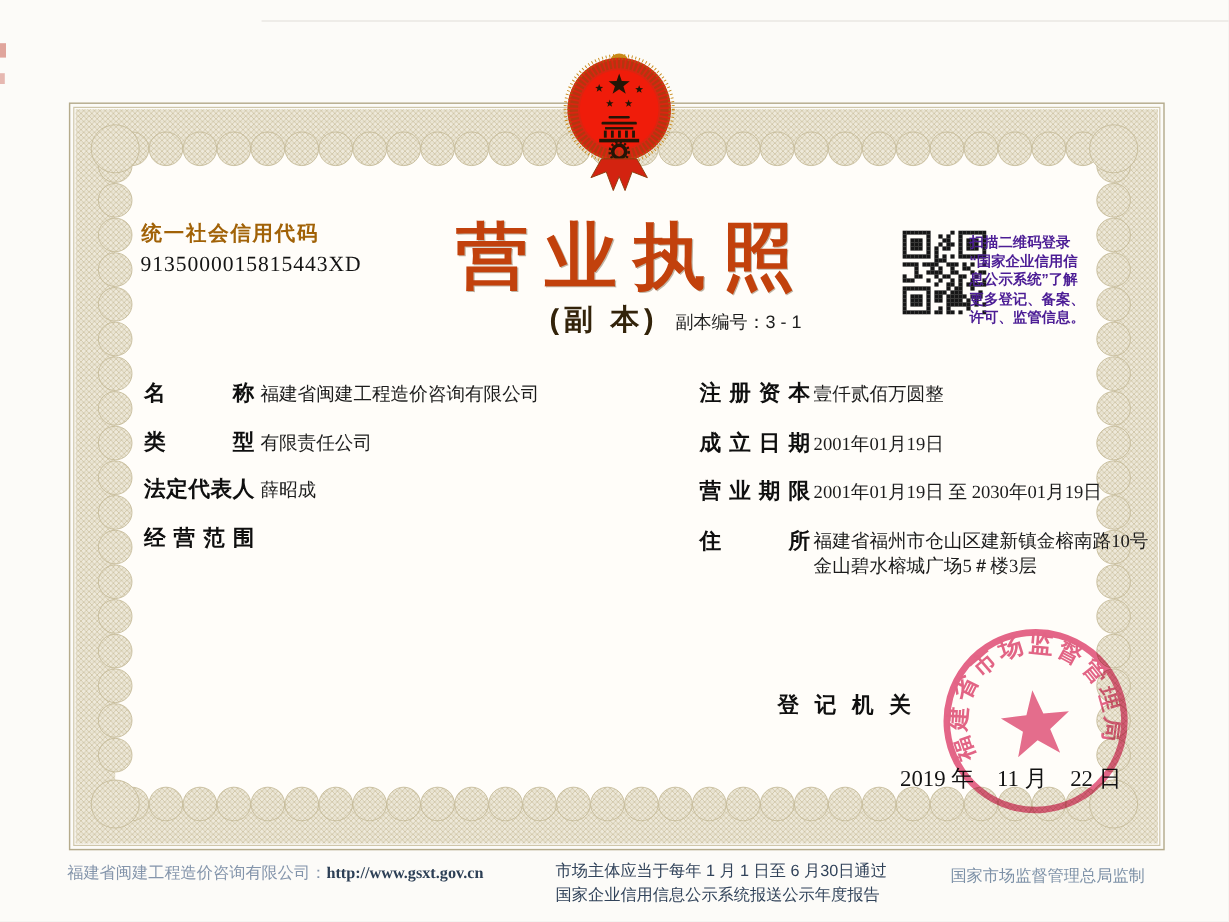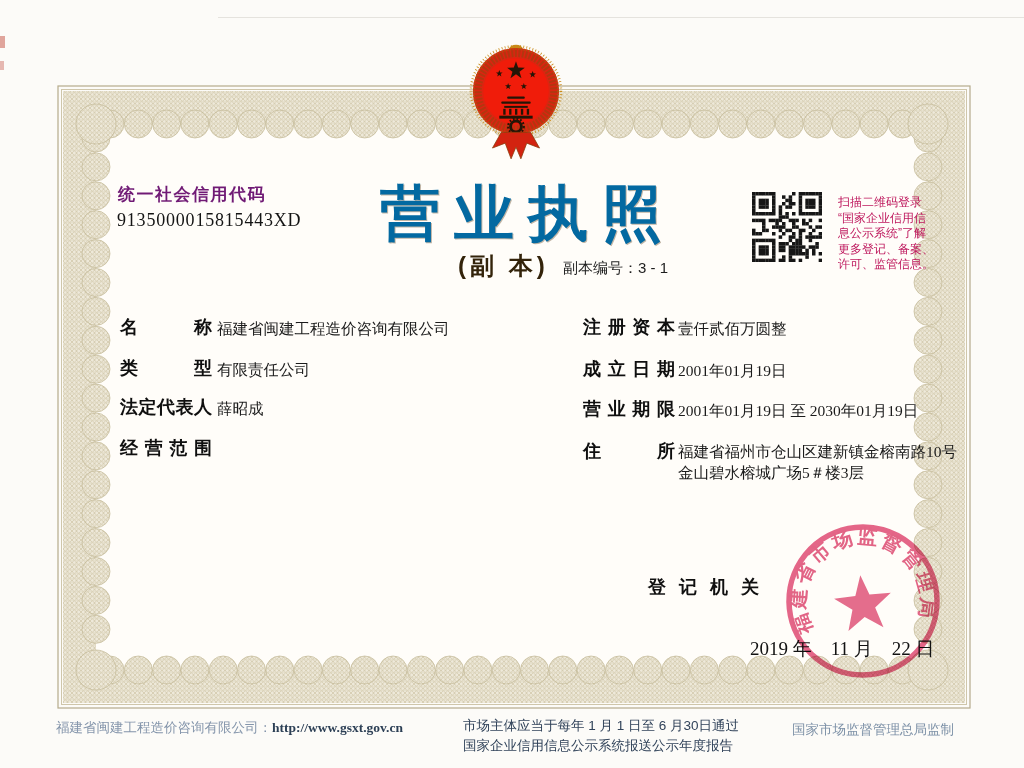--- a/index.html
+++ b/index.html
@@ -5,29 +5,29 @@
   html,body{margin:0;padding:0;}
   body{background:#e9e7e2;font-family:"Liberation Sans",sans-serif;}
   .page{position:relative;width:1024px;height:768px;background:#fcfbf8;overflow:hidden;margin:0 auto;}
   .abs{position:absolute;}
   svg{display:block;}
 
   
   #scallops circle{fill:url(#mesh);stroke:#c3b996;stroke-width:.7;}
 
   
-  .credit-label{left:118px;top:183px;font-size:17px;font-weight:bold;letter-spacing:1.5px;color:#701a75;}
+  .credit-label{left:118px;top:183px;font-size:17px;font-weight:bold;letter-spacing:1.5px;color:#a16207;}
   .credit-code{left:117px;top:210px;font-size:18px;font-family:"Liberation Serif",serif;letter-spacing:.8px;color:#141414;}
-  .title{left:380px;top:174px;font-size:60px;font-weight:bold;letter-spacing:14px;color:#0369a1;
+  .title{left:380px;top:174px;font-size:60px;font-weight:bold;letter-spacing:14px;color:#c2410c;
          text-shadow:1px 1px 0 rgba(74,46,8,.35);white-space:nowrap;}
   .dup-label{left:458px;top:250px;font-size:24px;font-weight:bold;letter-spacing:4px;color:#33230a;white-space:nowrap;}
   .dup-number{left:563px;top:259px;font-size:15px;color:#1e1e1e;white-space:nowrap;}
 
   
-  .qr-caption{left:838px;top:195px;width:140px;font-size:12px;font-weight:normal;line-height:15.5px;color:#be185d;}
+  .qr-caption{left:808px;top:195px;width:140px;font-size:12px;font-weight:bold;line-height:15.5px;color:#4c1d95;}
   #qr rect{fill:#161616;}
 
   
   .flabel{display:inline-block;width:92px;font-size:18px;font-weight:bold;color:#0f0f0f;
           text-align:justify;text-align-last:justify;white-space:normal;}
   .fvalue{font-size:15.5px;color:#1b1b1b;font-family:"Liberation Serif",serif;line-height:21px;}
 
   .reg-label{left:648px;top:575px;font-size:18px;font-weight:bold;letter-spacing:13px;color:#101010;white-space:nowrap;font-family:Liberation Mono, monospace;}
   .issue-date{left:750px;top:636px;font-size:19px;color:#121212;font-family:"Liberation Serif",serif;white-space:nowrap;}
 

